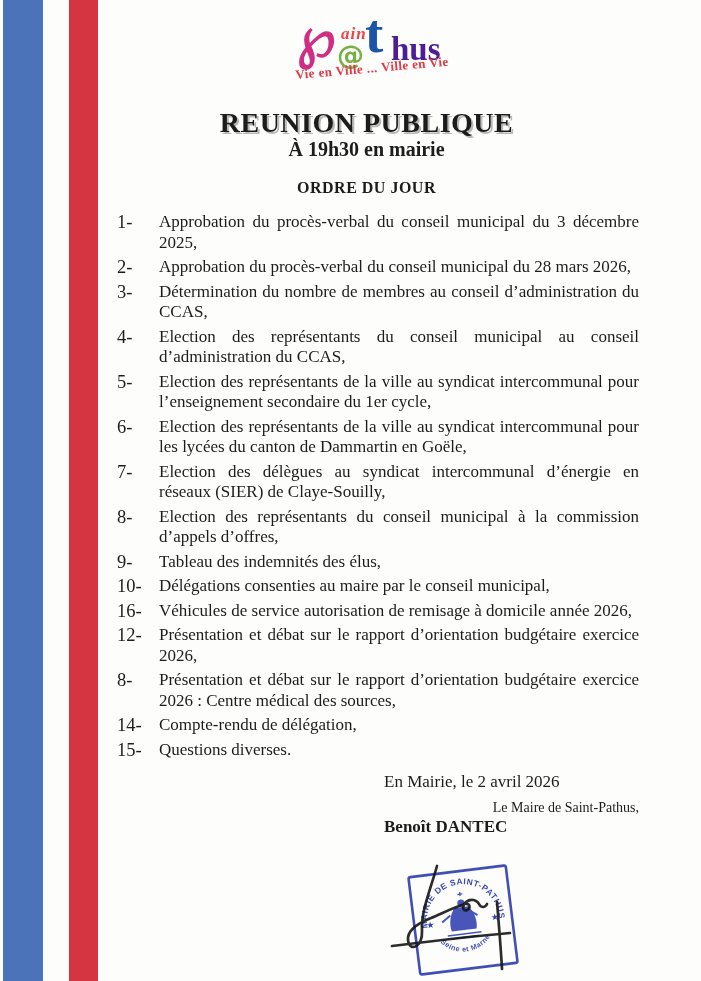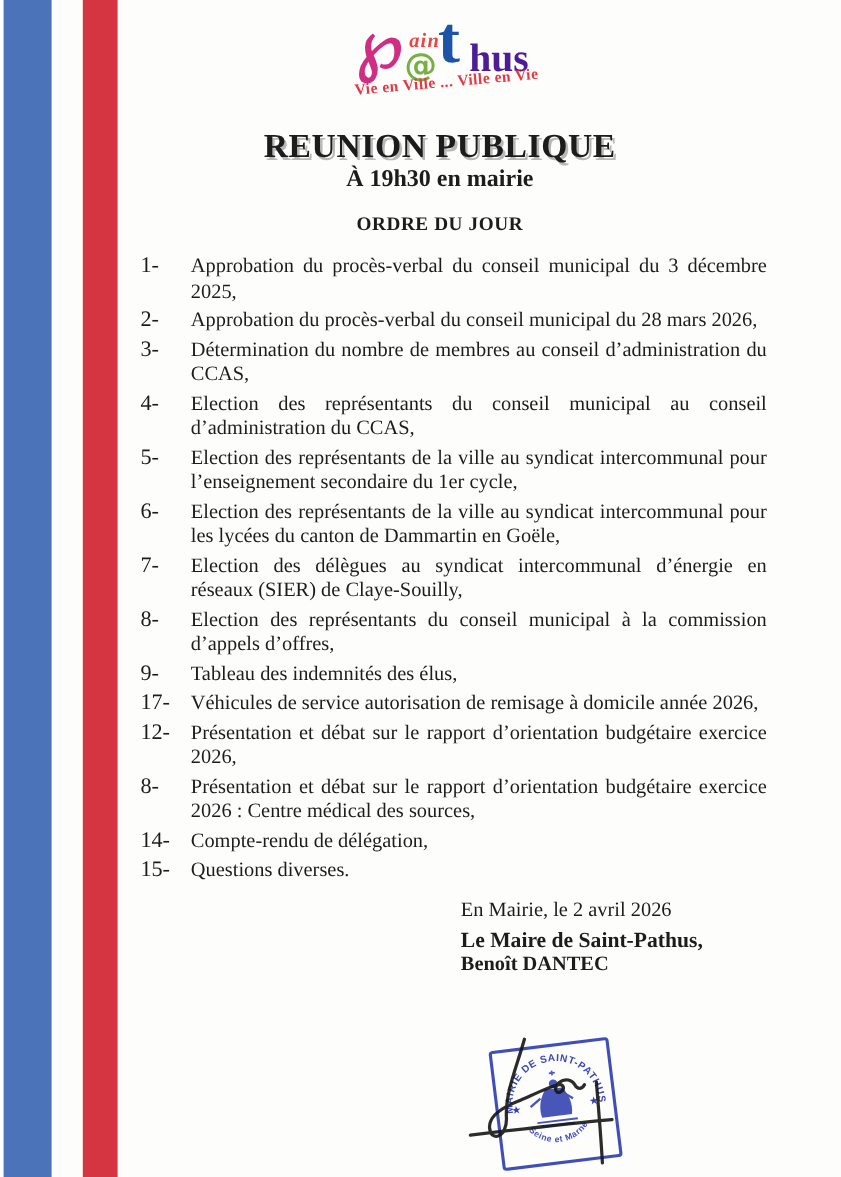--- a/index.html
+++ b/index.html
@@ -35,21 +35,21 @@
   .agenda-heading { margin-top:19px; text-align:center; font-weight:bold; font-size:16px; letter-spacing:.5px; }
 
   ol.agenda { list-style:none; margin:15px 0 0 0; padding:0 0 0 23px; }
   .agenda-item { display:flex; margin-bottom:4px; }
   .agenda-item .num { width:42px; flex:0 0 42px; font-size:18.5px; line-height:20px; }
   .agenda-item .txt { flex:1; font-size:17px; line-height:20.5px; text-align:justify; text-justify:inter-word; }
   .agenda-item:last-child .txt, .agenda-item:nth-last-child(2) .txt { text-align:left; }
 
   .closing { margin:12px 0 0 290px; }
   .closing-place { font-size:17px; line-height:20px; }
-  .closing-title { font-size:18px; line-height:19px; font-weight:bold; margin-top:6px; }
+  .closing-title { font-size:14px; line-height:19px; font-weight:normal; margin-top:6px;text-align:right; }
   .closing-name  { font-size:17px; line-height:19px; font-weight:bold; }
 
   .stamp-wrap { position:absolute; left:385px; top:856px; width:190px; height:124px; }
   .stamp-wrap svg { display:block; }
 </style>
 </head>
 <body>
 
 <div class="page">
 
@@ -103,21 +103,25 @@
         </li>
         <li class="agenda-item">
           <span class="num">8-</span>
           <span class="txt">Election des représentants du conseil municipal à la commission d’appels d’offres,</span>
         </li>
         <li class="agenda-item">
           <span class="num">9-</span>
           <span class="txt">Tableau des indemnités des élus,</span>
         </li>
         <li class="agenda-item">
-          <span class="num">17-</span>
+          <span class="num">10-</span>
+          <span class="txt">Délégations consenties au maire par le conseil municipal,</span>
+        </li>
+        <li class="agenda-item">
+          <span class="num">16-</span>
           <span class="txt">Véhicules de service autorisation de remisage à domicile année 2026,</span>
         </li>
         <li class="agenda-item">
           <span class="num">12-</span>
           <span class="txt">Présentation et débat sur le rapport d’orientation budgétaire exercice 2026,</span>
         </li>
         <li class="agenda-item">
           <span class="num">8-</span>
           <span class="txt">Présentation et débat sur le rapport d’orientation budgétaire exercice 2026 : Centre médical des sources,</span>
         </li>

